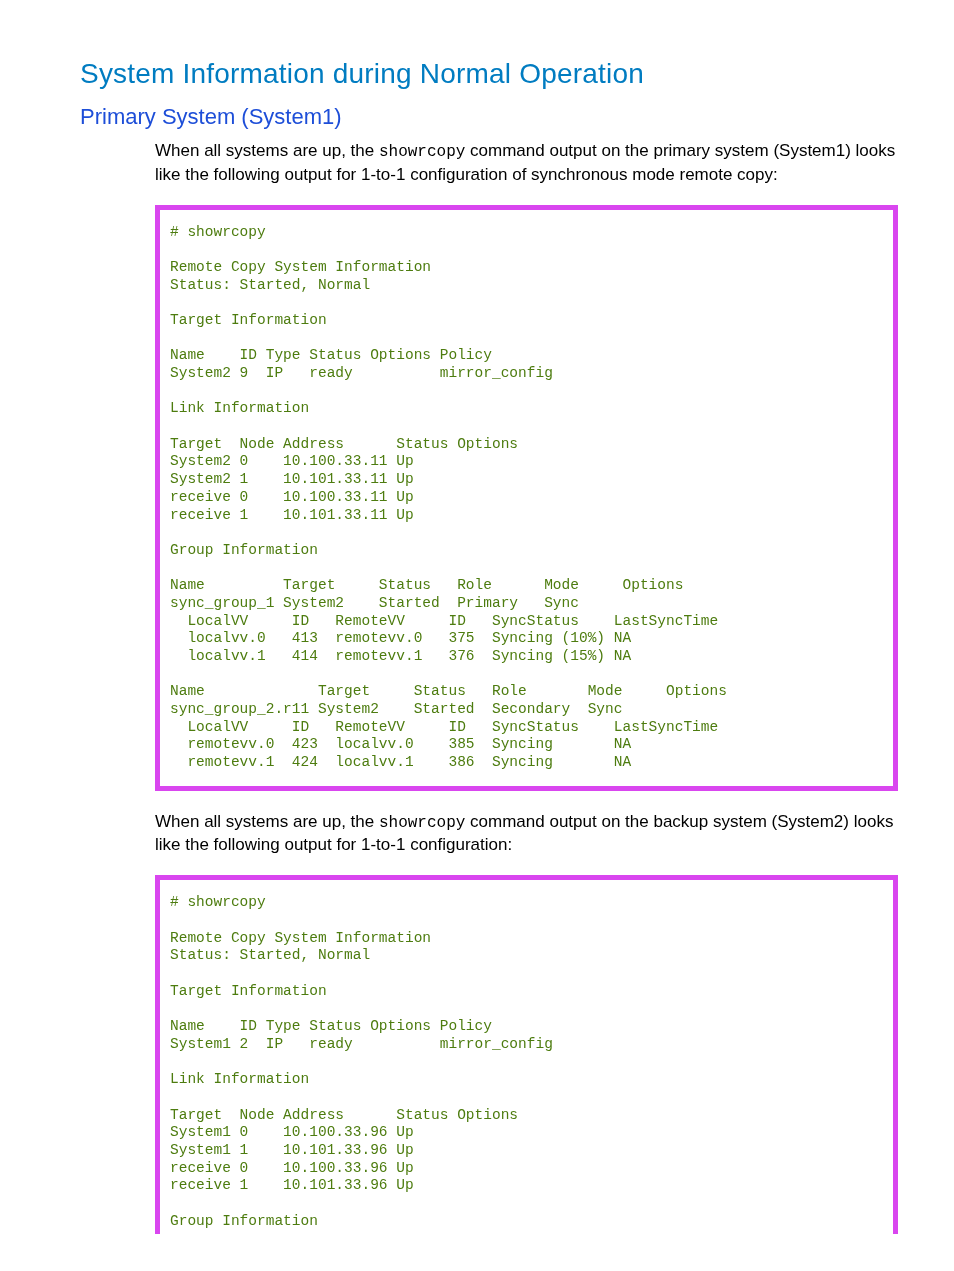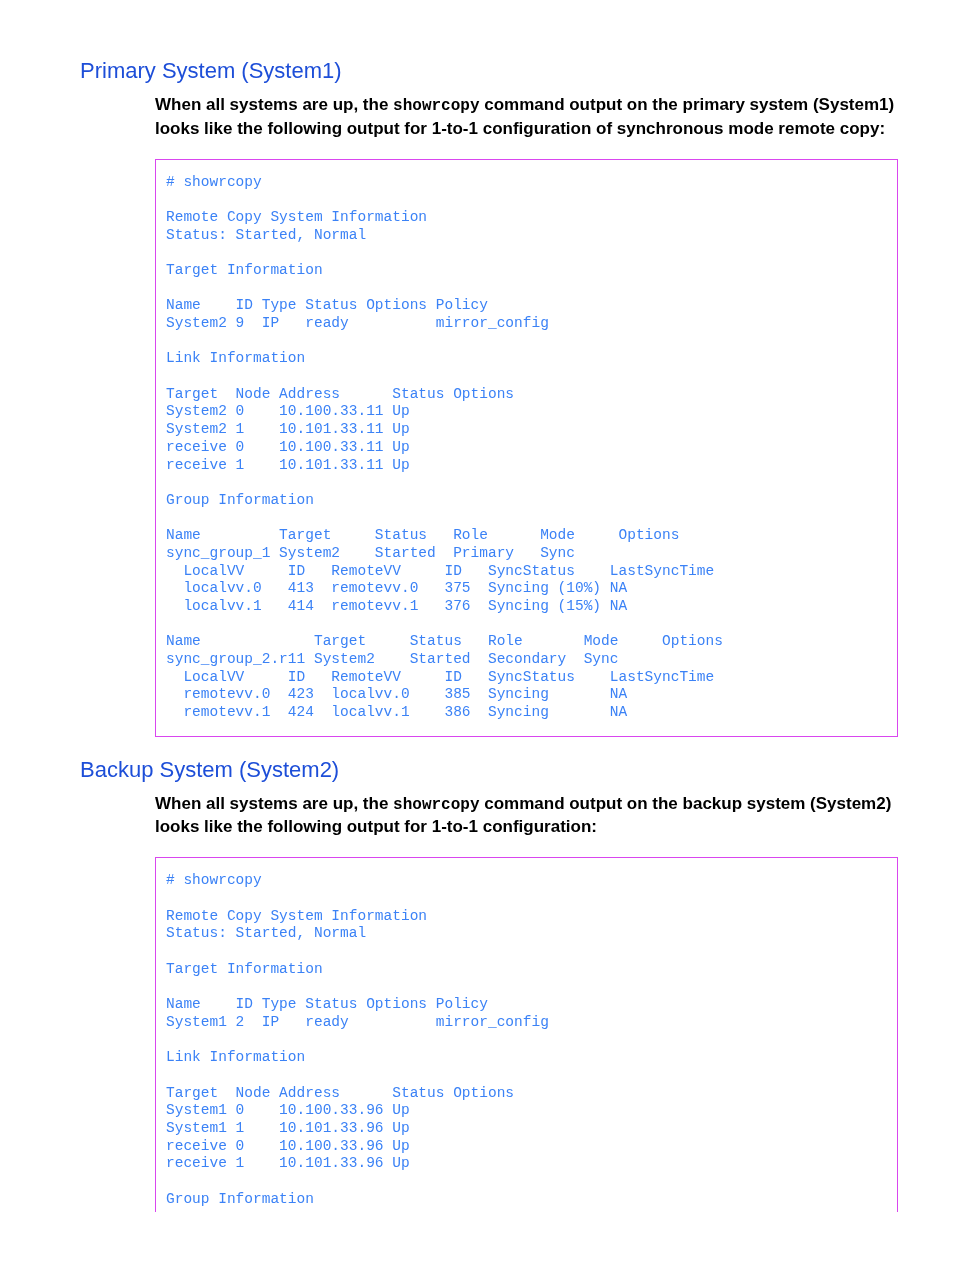--- a/index.html
+++ b/index.html
@@ -30,43 +30,43 @@
     font-size: 22px;
     margin: 0 0 10px 0;
   }
   p.body-text {
     font-family: "Arial Narrow", Arial, sans-serif;
     font-stretch: condensed;
     margin: 0 0 18px 75px;
     font-size: 17px;
     line-height: 1.35;
     color: #000;
-    font-weight: bold;
   }
   code.inline {
     font-family: "Courier New", Courier, monospace;
     font-size: 16px;
   }
   pre.code-block {
     font-family: "Courier New", Courier, monospace;
     font-size: 14.5px;
     line-height: 1.22;
-    border: 1px solid #d946ef;
+    border: 5px solid #d946ef;
     padding: 14px 24px 14px 10px;
     margin: 0 0 20px 75px;
     white-space: pre;
-    color: #3b82f6;
+    color: #4d7c0f;
     overflow: hidden;
   }
 </style>
 </head>
 <body>
 
 <div class="page">
 
+  <h1 class="section-title">System Information during Normal Operation</h1>
 
   <h2 class="subsection-title">Primary System (System1)</h2>
 
   <p class="body-text">
     <span>When all systems are up, the </span><code class="inline">showrcopy</code><span> command output on the primary system (System1) looks like the following output for 1-to-1 configuration of synchronous mode remote copy:</span>
   </p>
 
   <pre class="code-block"># showrcopy
 
 Remote Copy System Information
@@ -92,21 +92,20 @@
   LocalVV     ID   RemoteVV     ID   SyncStatus    LastSyncTime
   localvv.0   413  remotevv.0   375  Syncing (10%) NA
   localvv.1   414  remotevv.1   376  Syncing (15%) NA
 
 Name             Target     Status   Role       Mode     Options
 sync_group_2.r11 System2    Started  Secondary  Sync
   LocalVV     ID   RemoteVV     ID   SyncStatus    LastSyncTime
   remotevv.0  423  localvv.0    385  Syncing       NA
   remotevv.1  424  localvv.1    386  Syncing       NA</pre>
 
-  <h2 class="subsection-title">Backup System (System2)</h2>
 
   <p class="body-text">
     <span>When all systems are up, the </span><code class="inline">showrcopy</code><span> command output on the backup system (System2) looks like the following output for 1-to-1 configuration:</span>
   </p>
 
   <pre class="code-block" style="border-bottom:none;padding-bottom:4px;"># showrcopy
 
 Remote Copy System Information
 Status: Started, Normal
 

